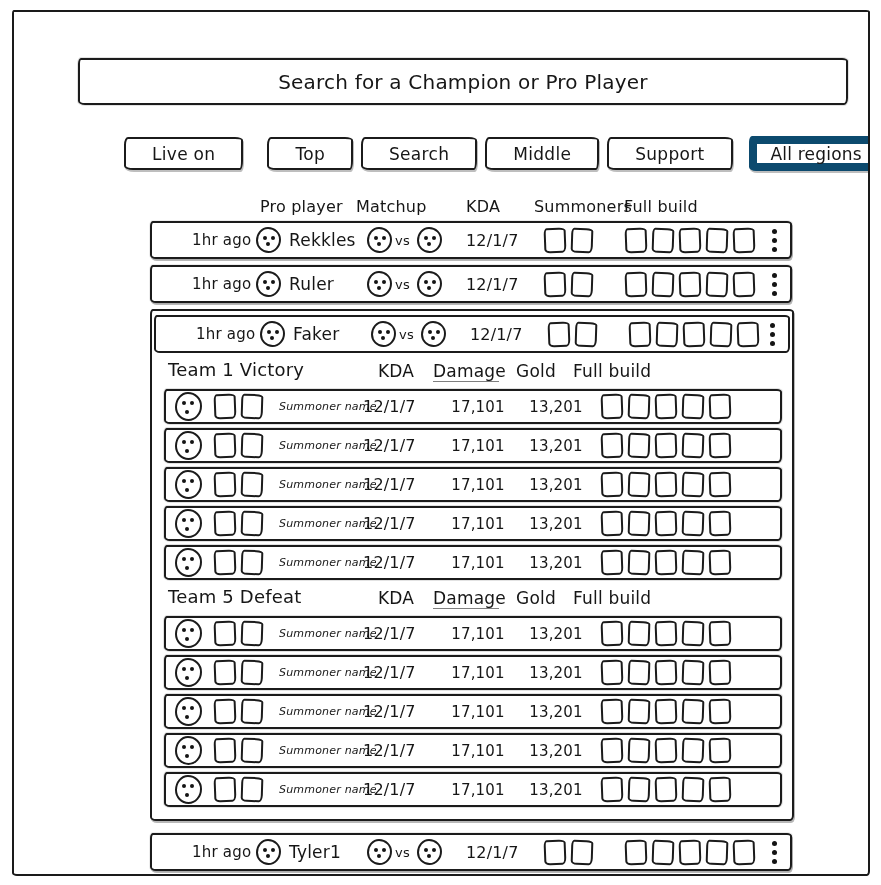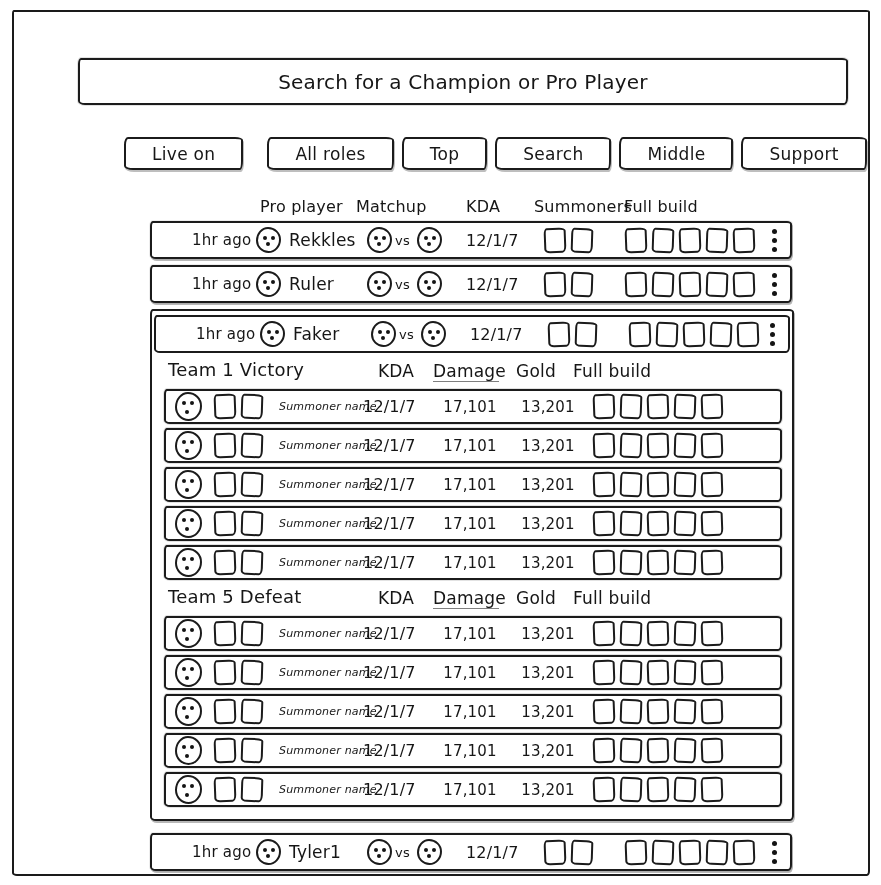--- a/index.html
+++ b/index.html
@@ -138,37 +138,36 @@
     width:618px; height:35px; margin-top:4px;
     border:2px solid #1b1b1b; background:#fff;
     border-radius:3px 5px 4px 6px/5px 3px 6px 4px;
     box-shadow:0 0 0 1px rgba(20,20,20,.12);
     cursor:pointer;
   }
   .trow .face{ margin-left:9px; }
   .spells{ margin-left:12px; }
   .sname{ margin-left:16px; width:84px; font-size:11px; font-style:italic; white-space:nowrap; }
   .tkda{ width:58px; font-size:16px; white-space:nowrap; }
-  .tdmg{ width:66px; margin-left:16px; font-size:15px; text-align:center; white-space:nowrap; }
+  .tdmg{ width:66px; margin-left:24px; font-size:15px; text-align:center; white-space:nowrap; }
   .tgold{ width:62px; margin-left:14px; font-size:15px; text-align:center; white-space:nowrap; }
   .tbuild{ margin-left:14px; }
   .last-row{ margin-top:12px; }
 </style>
 </head>
 <body>
 
 <div class="frame">
 
   <div class="search">
     <span>Search for a Champion or Pro Player</span>
   </div>
 
   <div class="filters">
     <button class="btn live">Live on</button>
-    <button class="btn">All roles</button>
     <button class="btn">Top</button>
     <button class="btn">Search</button>
     <button class="btn">Middle</button>
     <button class="btn">Support</button>
     <div class="region">
       <span class="rlabel">All regions</span>
       <span class="dd">▼</span>
     </div>
   </div>
 

